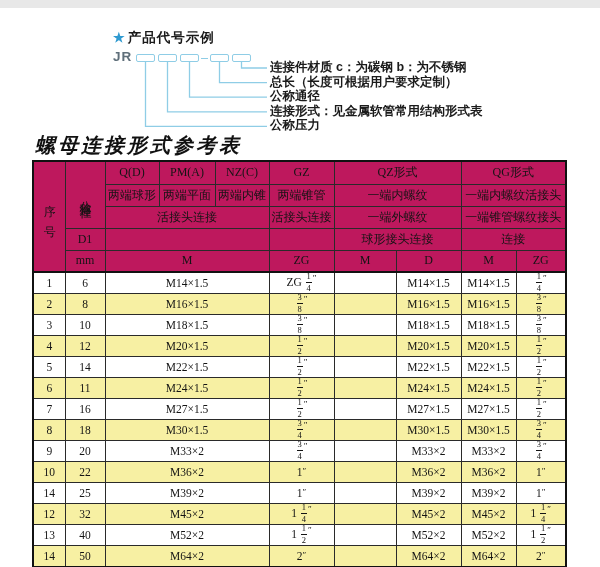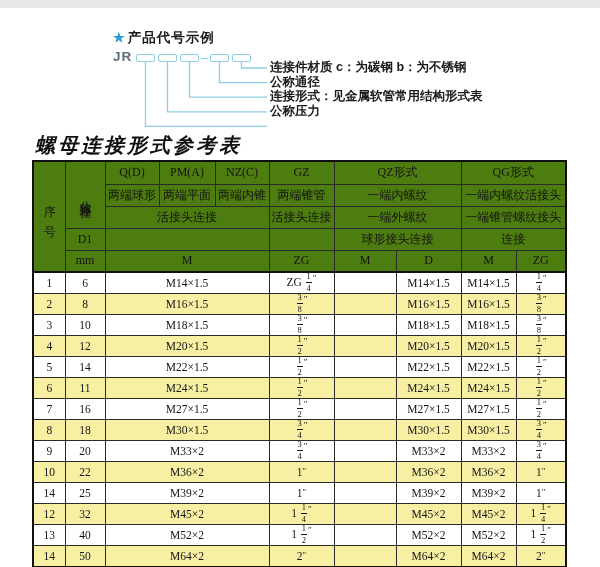--- a/index.html
+++ b/index.html
@@ -25,21 +25,21 @@
   }
   
   table.main{
     position:absolute;left:32px;top:152px;width:533px;
     border-collapse:collapse;table-layout:fixed;
     font-family:"Liberation Serif","DejaVu Serif",serif;
     font-size:11.5px;color:#141414;
   }
   table.main td{border:1px solid #2a2a2a;text-align:center;vertical-align:middle;padding:0;overflow:hidden;}
   table.main{border:2px solid #111;}
-  thead td{background:#4d7c0f;font-size:12px;}
+  thead td{background:#be185d;font-size:12px;}
   thead tr{height:22px;}
   thead tr.r1{height:23px;}
   tbody tr{height:21px;}
   tbody tr:first-child td{border-top:2px solid #111;}
   tbody tr.alt td{background:#f7f0a3;}
   td.vert div{
     writing-mode:vertical-rl;text-orientation:upright;
     margin:0 auto;font-size:12px;
   }
   td.vert-xu div{letter-spacing:22px;}
@@ -69,20 +69,21 @@
   <svg class="diag-lines" width="600" height="135">
     <path d="M241.5 54 V60 H267" fill="none" stroke="#8fcde6" stroke-width="1.3"></path>
     <path d="M219.5 54 V74.6 H267" fill="none" stroke="#8fcde6" stroke-width="1.3"></path>
     <path d="M189.5 54 V89.2 H267" fill="none" stroke="#8fcde6" stroke-width="1.3"></path>
     <path d="M167.5 54 V103.8 H267" fill="none" stroke="#8fcde6" stroke-width="1.3"></path>
     <path d="M145.5 54 V118.4 H267" fill="none" stroke="#8fcde6" stroke-width="1.3"></path>
   </svg>
 
   <div class="diag-labels">
     <div class="diag-label">连接件材质  c：为碳钢  b：为不锈钢</div>
+    <div class="diag-label">总长（长度可根据用户要求定制）</div>
     <div class="diag-label">公称通径</div>
     <div class="diag-label">连接形式：见金属软管常用结构形式表</div>
     <div class="diag-label">公称压力</div>
   </div>
 
   <div class="tbl-title">螺母连接形式参考表</div>
 
   <table class="main">
     <colgroup>
       <col style="width:32px">

